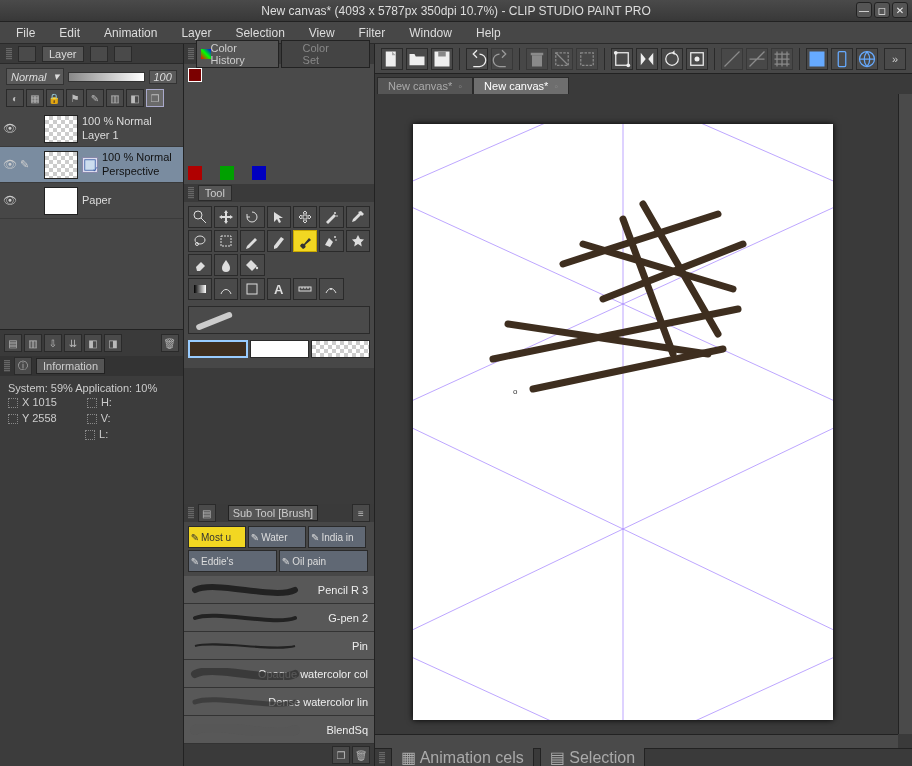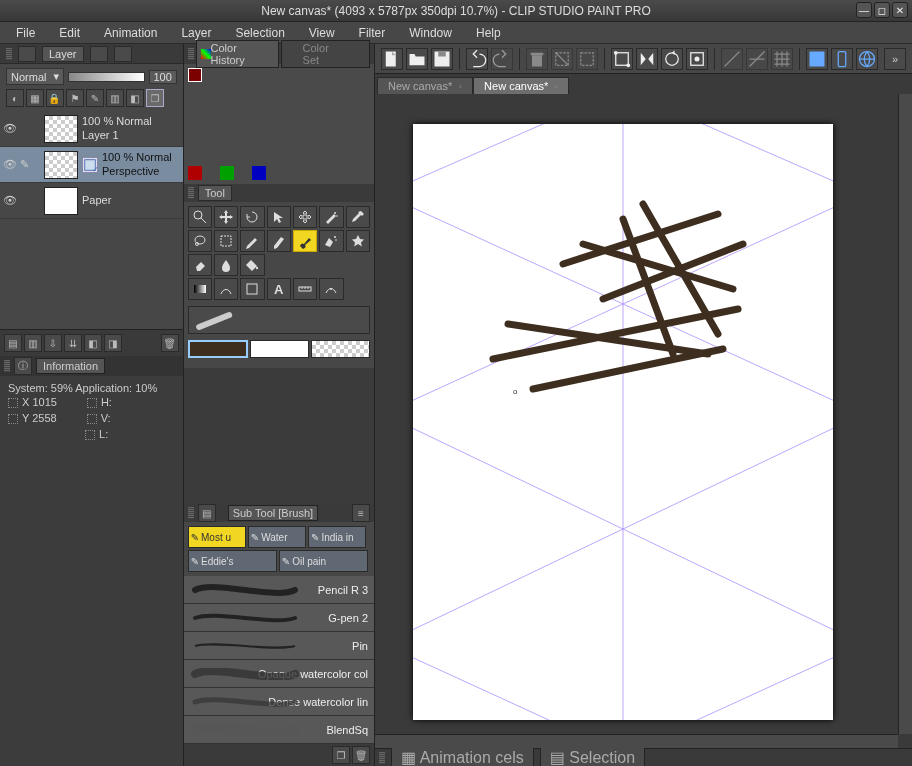--- a/index.html
+++ b/index.html
@@ -19,21 +19,21 @@
   .main { display:flex; height: calc(766px - 22px - 22px); }
 
   
   .leftcol { width:190px; background:#474747; border-right:1px solid #222; display:flex; flex-direction:column;}
   .panel-tab { height:20px; display:flex; align-items:center; padding:0 6px; gap:6px; background:#3a3a3a; border-bottom:1px solid #2a2a2a;}
   .panel-tab .grip{ width:6px; height:12px; background:repeating-linear-gradient(#666,#666 1px,#444 1px,#444 2px);}
   .panel-tab .tabbtn{ background:#555; padding:1px 6px; border:1px solid #2a2a2a; color:#ddd; display:flex; align-items:center; gap:4px;}
   .panel-tab .iconbtn{ width:18px; height:16px; background:#4a4a4a; border:1px solid #2a2a2a;}
 
   .layer-settings{ padding:4px 6px; display:flex; flex-direction:column; gap:4px; background:#474747;}
-  .row { display:flex; align-items:center; gap:4px;}
+  .row { display:flex; align-items:center; gap:4px;font-style:italic;}
   .select{ background:#5a5a5a; border:1px solid #333; padding:1px 4px; color:#ddd; flex:0 0 58px; display:flex; justify-content:space-between; align-items:center;}
   .slider{ flex:1; height:10px; background:linear-gradient(to right,#888,#fff); border:1px solid #333;}
   .numbox{ width:28px; background:#5a5a5a; border:1px solid #333; color:#ddd; text-align:center;}
   .iconrow{ display:flex; gap:2px; flex-wrap:wrap;}
   .ib{ width:18px; height:18px; background:#4a4a4a; border:1px solid #2a2a2a; display:flex; align-items:center; justify-content:center; color:#bbb; font-size:10px;}
   .ib.active{ background:#6a6a6a; border-color:#aac;}
 
   .layers{ flex:0 0 auto; background:#474747;}
   .layer{ display:flex; align-items:center; height:36px; border-bottom:1px solid #3a3a3a;}
   .layer.sel{ background:#7a8ca0;}

